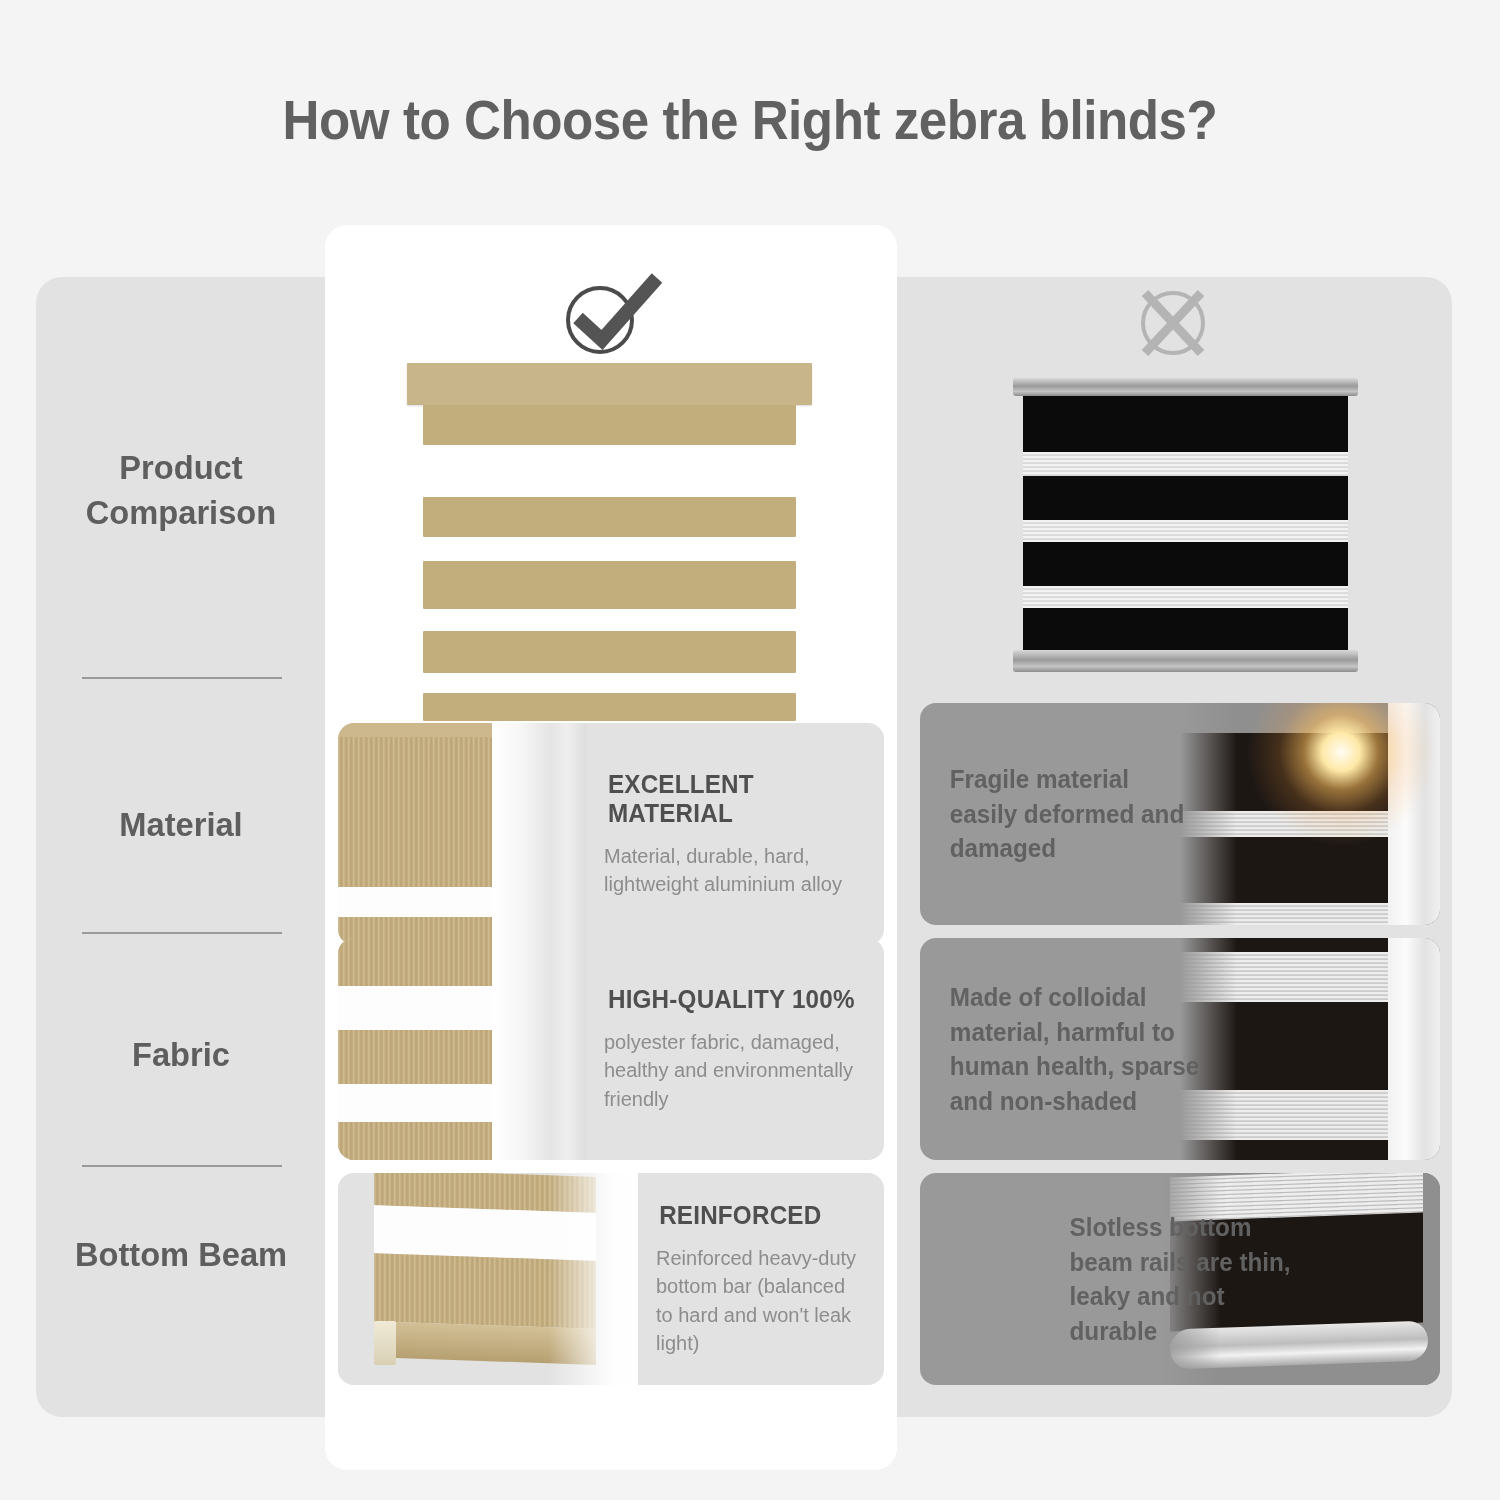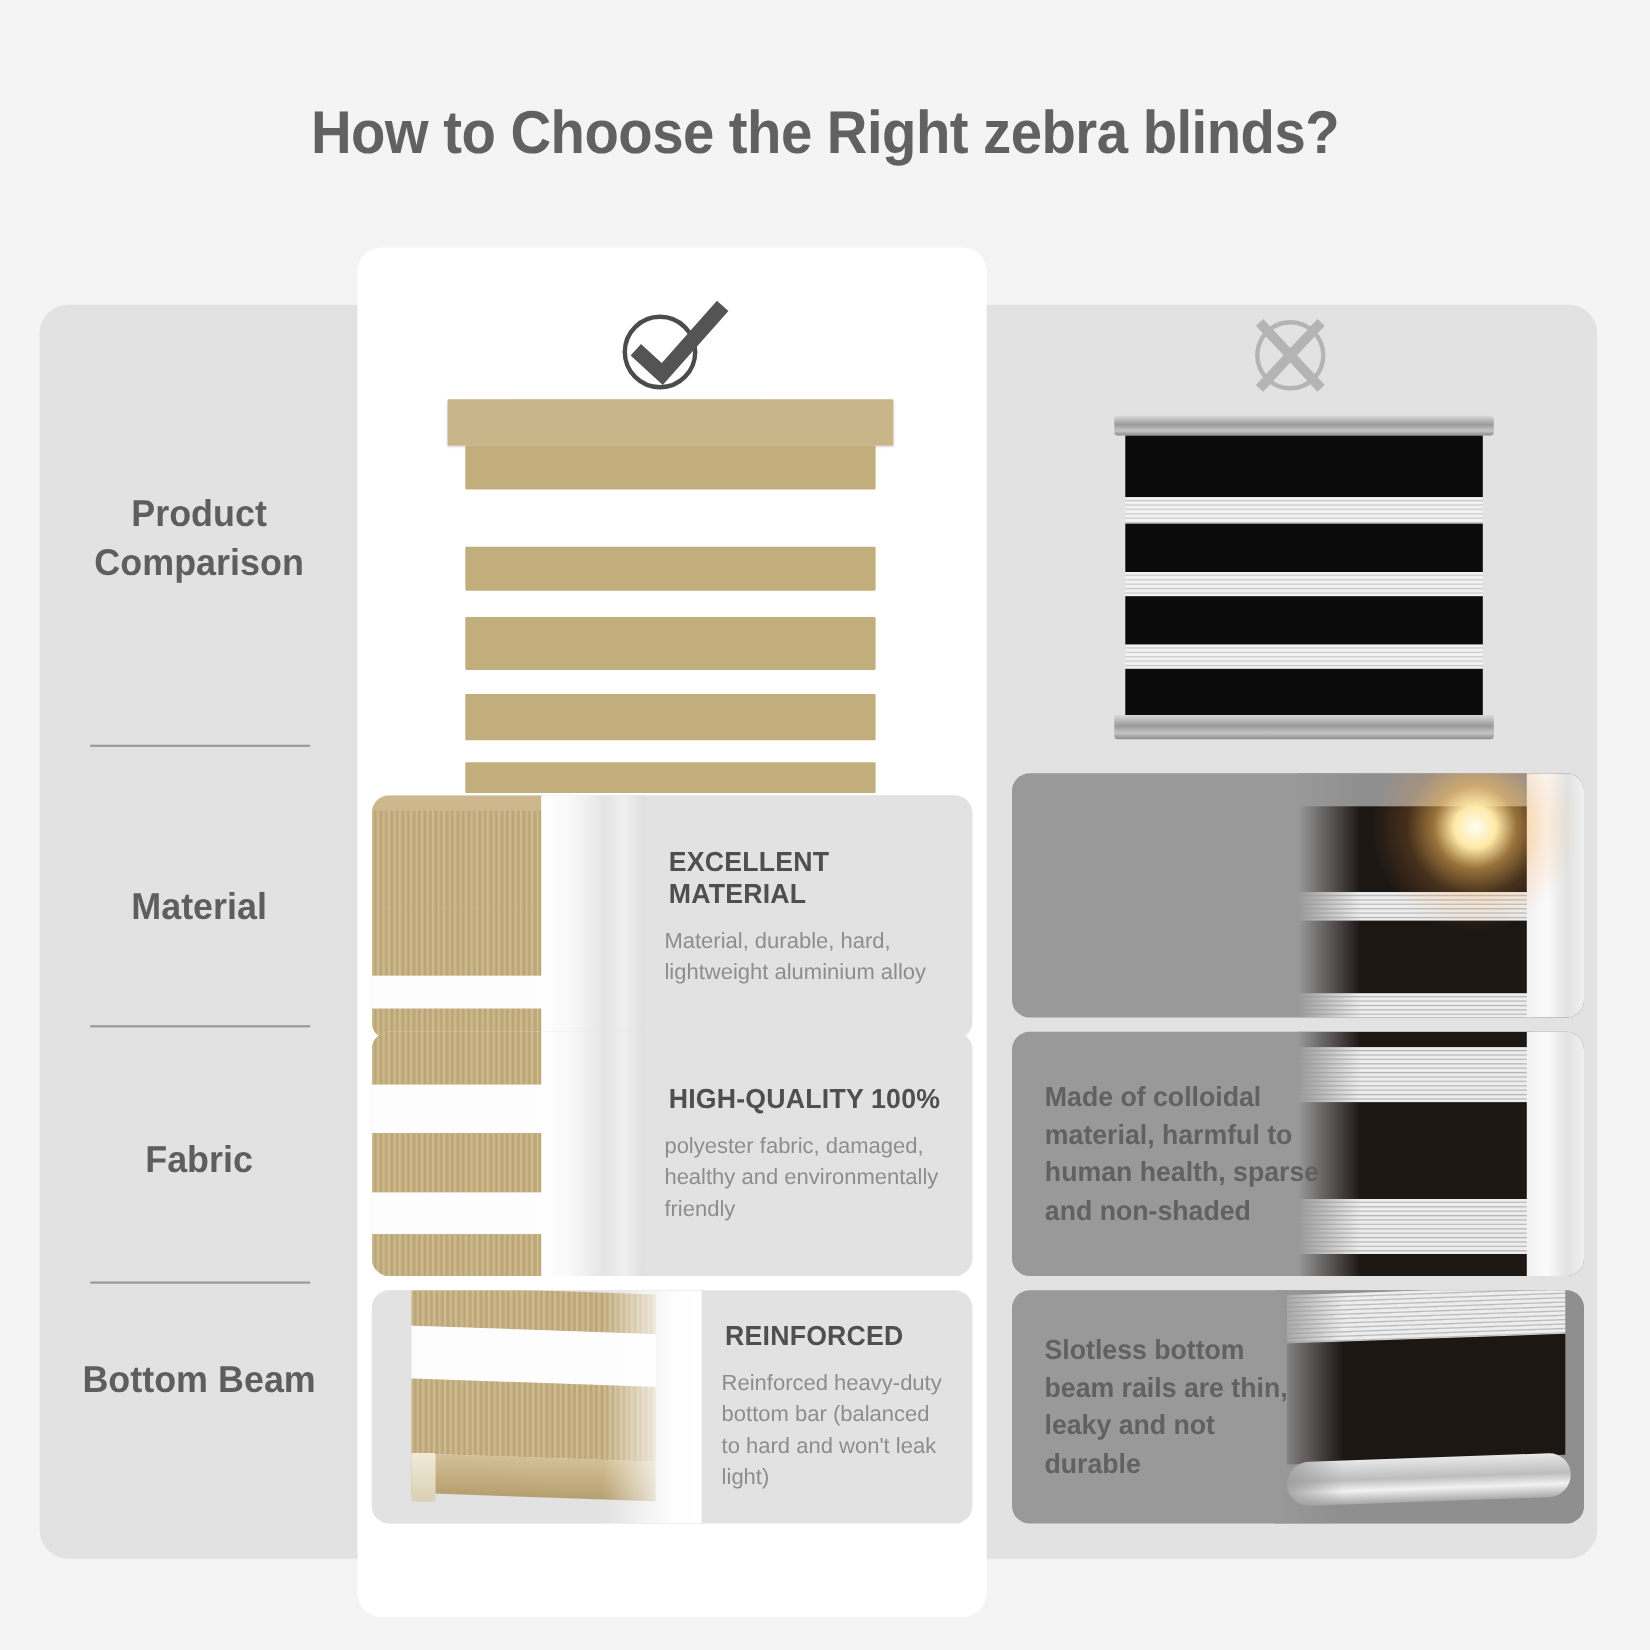--- a/index.html
+++ b/index.html
@@ -304,20 +304,23 @@
 
 <div class="card card-bad" style="top:703px; height:222px;">
   <div class="photo-dark" style="position:absolute; inset:0; left:50%;">
     <div class="bad-dark-band" style="top:30px;  height:78px;"></div>
     <div class="bad-sheer-band" style="top:108px; height:26px;"></div>
     <div class="bad-dark-band" style="top:134px; height:66px;"></div>
     <div class="bad-sheer-band" style="top:200px; height:22px;"></div>
     <div class="bad-frame"></div>
     <div class="sunburst"></div>
     <div class="fade-left"></div>
+  </div>
+  <div class="card-text" style="padding-left:26px; max-width:56%;">
+    <div class="bad-text">Fragile material easily deformed and damaged</div>
   </div>
 </div>
 
 <div class="card card-good" style="top:938px; height:222px;">
   <div class="card-photo" style="width:248px;">
     <div class="photo-frame"></div>
     <div class="band-tan" style="top:0;    height:48px;"></div>
     <div class="band-white" style="top:48px; height:44px;"></div>
     <div class="band-tan" style="top:92px; height:54px;"></div>
     <div class="band-white" style="top:146px;height:38px;"></div>
@@ -357,21 +360,21 @@
                   background:linear-gradient(180deg,#f0ead8,#d9d0b4); border-radius:2px;"></div>
     </div>
     <div class="fade-right-white"></div>
   </div>
   <div class="card-text">
     <div class="feat-title">REINFORCED</div>
     <div class="feat-desc">Reinforced heavy-duty bottom bar (balanced to hard and won't leak light)</div>
   </div>
 </div>
 
-<div class="card card-bad" style="top:1173px; height:212px;">
+<div class="card card-bad" style="top:1173px; height:212px;justify-content:center;">
   <div class="photo-dark" style="position:absolute; inset:0; left:46%;">
     <div class="bad-sheer-band" style="left:4%; right:6%; top:0; height:44px; transform:skewY(-2deg);"></div>
     <div class="bad-dark-band" style="left:4%; right:6%; top:44px; height:110px; transform:skewY(-2deg);"></div>
     <div style="position:absolute; left:4%; right:4%; top:152px; height:40px;
                 background:linear-gradient(180deg,#e8e8e8 0%, #bdbdbd 45%, #f2f2f2 70%, #a8a8a8 100%);
                 border-radius:20px; transform:skewY(-2deg);"></div>
     <div class="fade-left"></div>
   </div>
   <div class="card-text" style="padding-left:26px; max-width:54%;">
     <div class="bad-text">Slotless bottom beam rails are thin, leaky and not durable</div>

